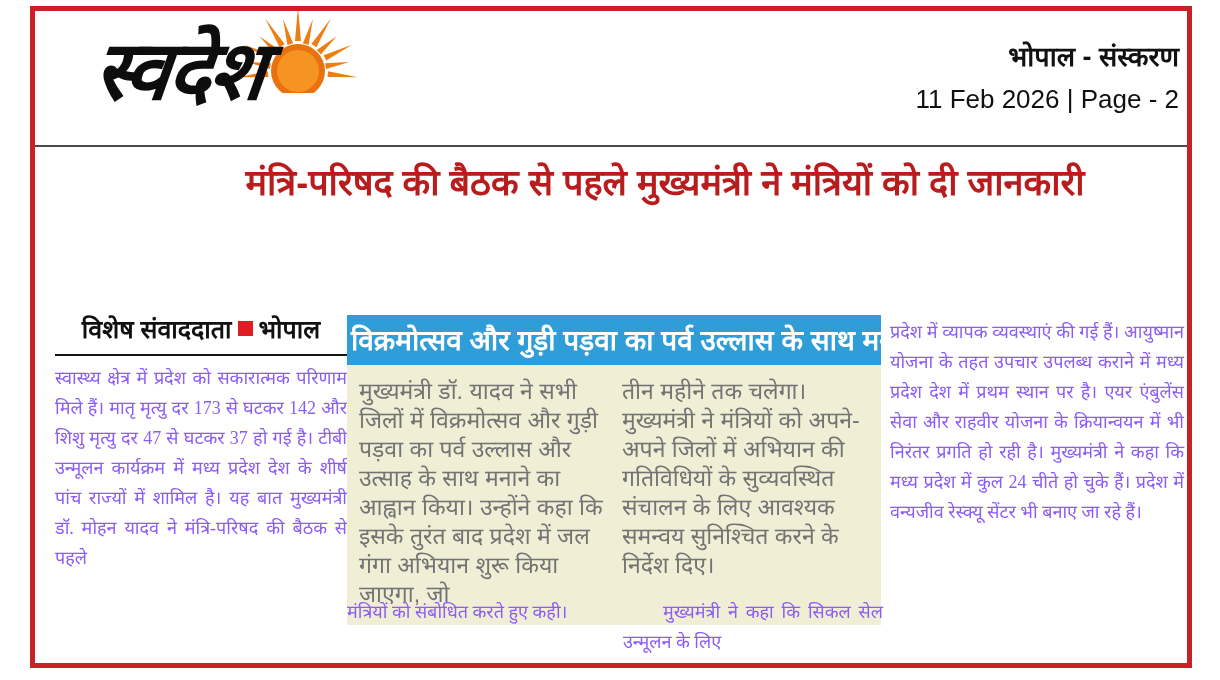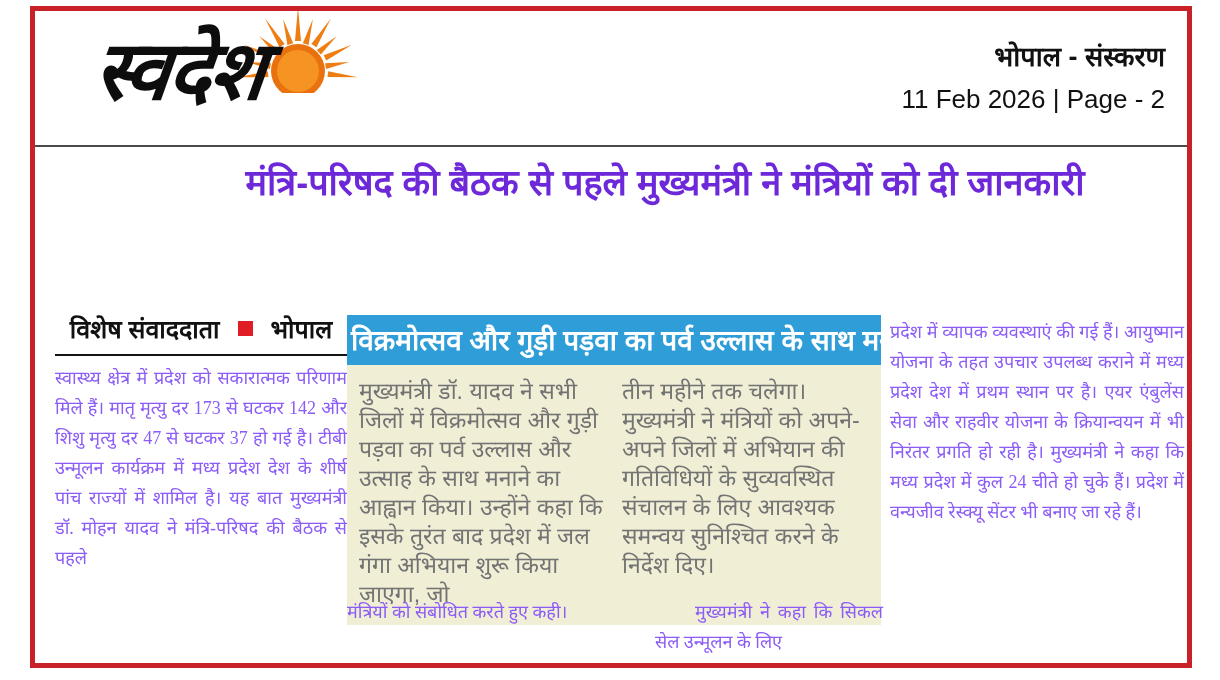--- a/index.html
+++ b/index.html
@@ -23,54 +23,54 @@
   .sun { position: absolute; left: 138px; top: -6px; width: 130px; height: 86px; z-index: 1; }
   .logo-text {
     position: absolute; left: 0px; top: 16px; z-index: 2;
     font-size: 82px; font-weight: 900; font-style: italic;
     color: #0d0d0d; letter-spacing: -2px;
     transform: skewX(-6deg);
     font-family: "DejaVu Serif", serif;
     line-height: 1.0;
   }
   .edition-block {
-    position: absolute; right: 22px; top: 26px;
+    position: absolute; right: 8px; top: 26px;
     text-align: right; color: #111;
     font-family: "Liberation Sans", sans-serif;
   }
   .edition-line1 { font-size: 27px; font-weight: 700; }
   .edition-line2 { font-size: 26px; font-weight: 400; margin-top: 10px; }
   .masthead-rule {
     position: absolute; left: 0; top: 134px; width: 100%; height: 2px;
     background: #4a4a4a;
   }
   
   .kicker {
     position: absolute; top: 146px; margin-left: 108px;
     width: calc(100% - 108px);
     text-align: center;
-    font-size: 36px; font-weight: 700; color: #6d28d9;
+    font-size: 36px; font-weight: 700; color: #b91c1c;
     white-space: nowrap;
     font-family: "Liberation Sans", sans-serif;
   }
   .headline {
     position: absolute; top: 200px; left: 0; width: 100%;
     text-align: center;
     font-size: 53px; font-weight: 800; color: #0b0b0b;
     white-space: nowrap; letter-spacing: -1px;
     font-family: "Liberation Sans", sans-serif;
   }
   
   .body-text {
     font-size: 18px; line-height: 30px; color: #8b5cf6;
     text-align: justify;
   }
   .col-left { position: absolute; left: 20px; top: 300px; width: 292px; }
   .byline {
-    display: flex; align-items: center; justify-content: center; gap: 18px;
+    display: flex; align-items: center; justify-content: center; gap: 6px;
     font-size: 25px; font-weight: 700; color: #111;
     border-bottom: 2px solid #141414; padding-bottom: 9px;
     font-family: "Liberation Sans", sans-serif;
   }
   .byline-square { width: 15px; height: 15px; background: #e01d24; display: inline-block; }
   .col-left .body-text { margin-top: 7px; }
   .col-right { position: absolute; left: 855px; top: 306px; width: 294px; }
   
   .highlight-box { position: absolute; left: 312px; top: 304px; width: 534px; }
   .box-title {
@@ -86,21 +86,21 @@
     padding: 12px 12px 16px;
     min-height: 233px;
   }
   .box-col {
     flex: 1;
     font-size: 23px; line-height: 29px; color: #737373;
     font-family: "Liberation Sans", sans-serif;
   }
   .mid-below-left  { position: absolute; left: 312px; top: 586px; width: 268px; }
   .mid-below-right { position: absolute; left: 588px; top: 586px; width: 260px; }
-  .mid-below-right .body-text { text-indent: 40px; margin-left: 32px; }
+  .mid-below-right .body-text { text-indent: 40px; }
 </style>
 </head>
 <body>
 
 <div class="frame">
 
   <div class="masthead">
     <div class="logo-wrap">
       <svg class="sun" viewBox="0 0 130 86" aria-hidden="true">
         <g fill="#ee7d13">

